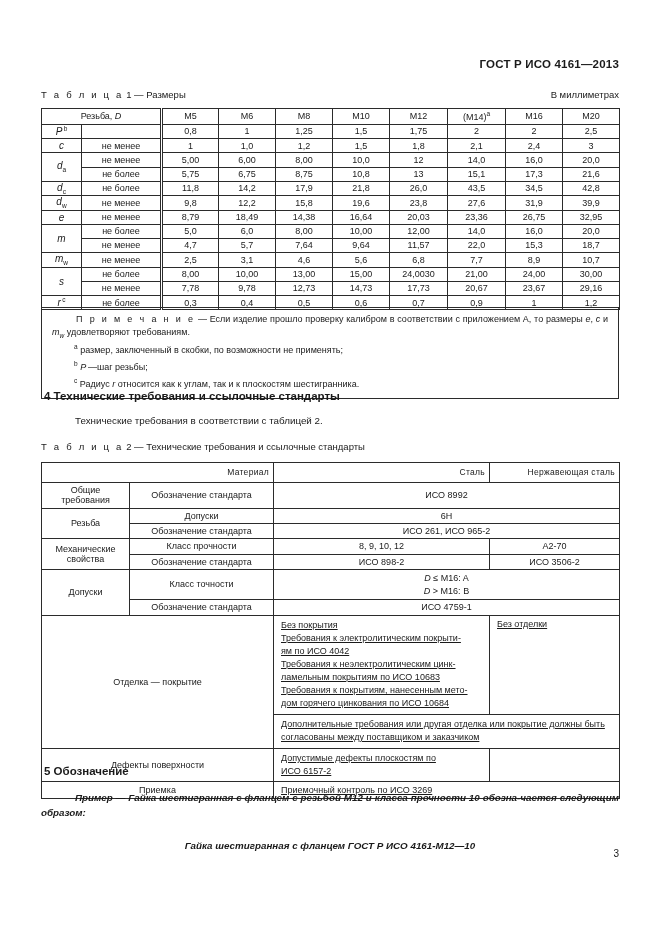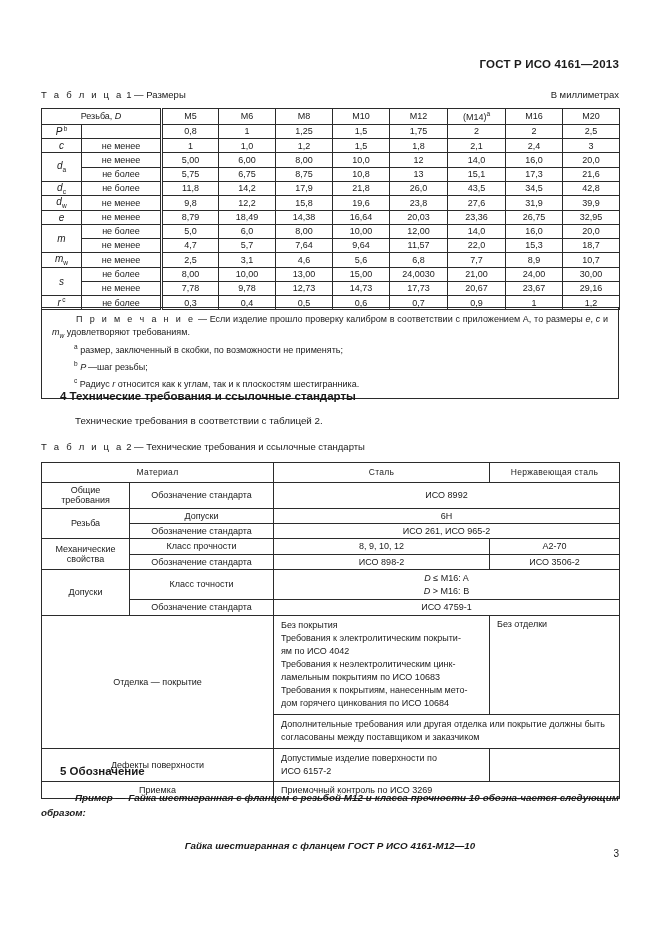--- a/index.html
+++ b/index.html
@@ -96,21 +96,21 @@
   #note-block .fn {
     margin-left: 22px;
     margin-top: 2px;
   }
   #note-block .fn sup { font-size: 6.5px; }
   #note-block .fn i { font-style: italic; }
 
   
   .sect-h {
     position: absolute;
-    left: 60px;
+    left: 44px;
     font-size: 11.5px;
     font-weight: bold;
   }
   #sect4 { top: 390px; }
   #sect5 { top: 765px; }
   .para {
     position: absolute;
     font-size: 9.8px;
   }
   #para4 { left: 75px; top: 415px; }
@@ -120,22 +120,22 @@
     left: 41px; top: 462px;
     width: 578px;
   }
   #table2 td {
     font-size: 9px;
     padding: 2px 4px;
     height: auto;
   }
   #table2 td.lbl { text-align: center; }
   #table2 td.val-c { text-align: center; }
-  #table2 td.val-l { text-align: left; padding-left: 7px; }
-  #table2 .hdr td { text-align: center; height: 15px; font-size: 8.5px; letter-spacing:0.3px;}
+  #table2 td.val-l { text-align: left; padding-left: 7px; text-decoration: underline; }
+  #table2 .hdr td { text-align: right; height: 15px; font-size: 8.5px; letter-spacing:0.3px;}
   #table2 .just { text-align: justify; text-align-last: left; }
   #table2 i { font-style: italic; }
   #table2 .two-line { line-height: 1.4; }
 
   
   #example {
     position: absolute;
     left: 41px; top: 791px;
     width: 578px;
     font-size: 9.8px;
@@ -453,21 +453,21 @@
       </td>
       <td class="val-l" style="vertical-align:top; padding:3px 7px;">Без отделки</td>
     </tr>
     <tr>
       <td class="val-l just" colspan="2" style="padding:3px 7px 4px 7px; line-height:1.45;">Дополнительные требования или другая отделка или покрытие должны быть согласованы между поставщиком и заказчиком</td>
     </tr>
 
     <tr>
       <td class="lbl" colspan="2">Дефекты поверхности</td>
       <td class="val-l" style="vertical-align:top; padding:3px 7px; line-height:1.45;">
-        <div>Допустимые изделие поверхности по</div>
+        <div>Допустимые дефекты плоскостям по</div>
         <div>ИСО 6157-2</div>
       </td>
       <td></td>
     </tr>
 
     <tr>
       <td class="lbl" colspan="2">Приемка</td>
       <td class="val-l" colspan="2" style="padding:3px 7px;">Приемочный контроль по ИСО 3269</td>
     </tr>
   </tbody>

